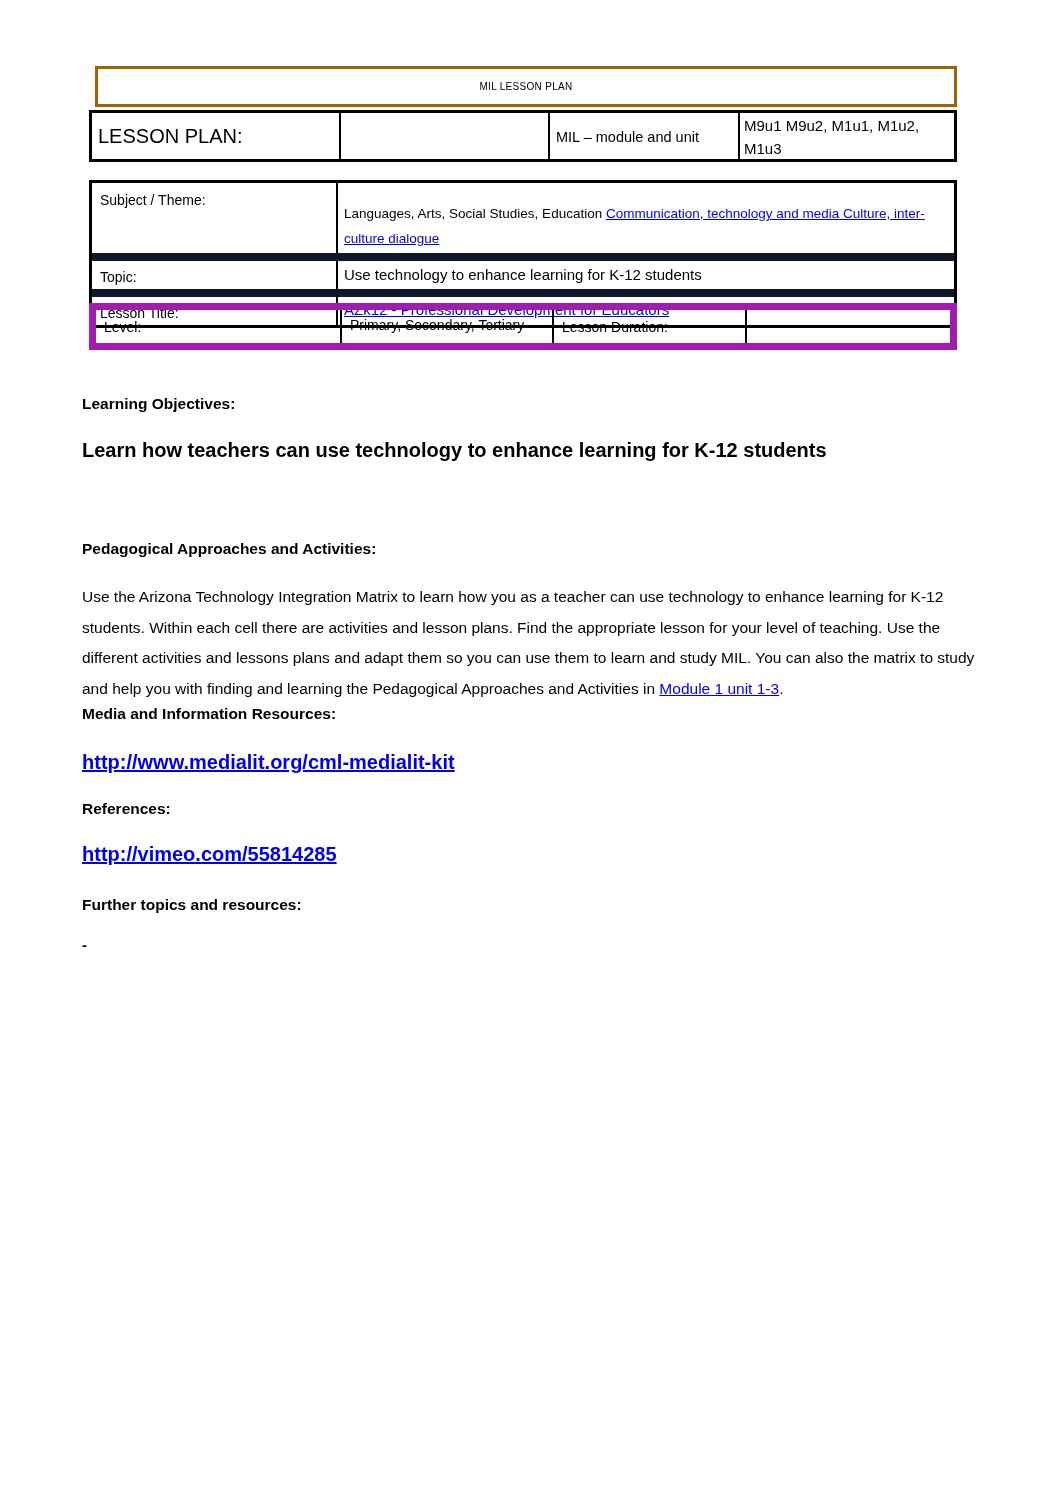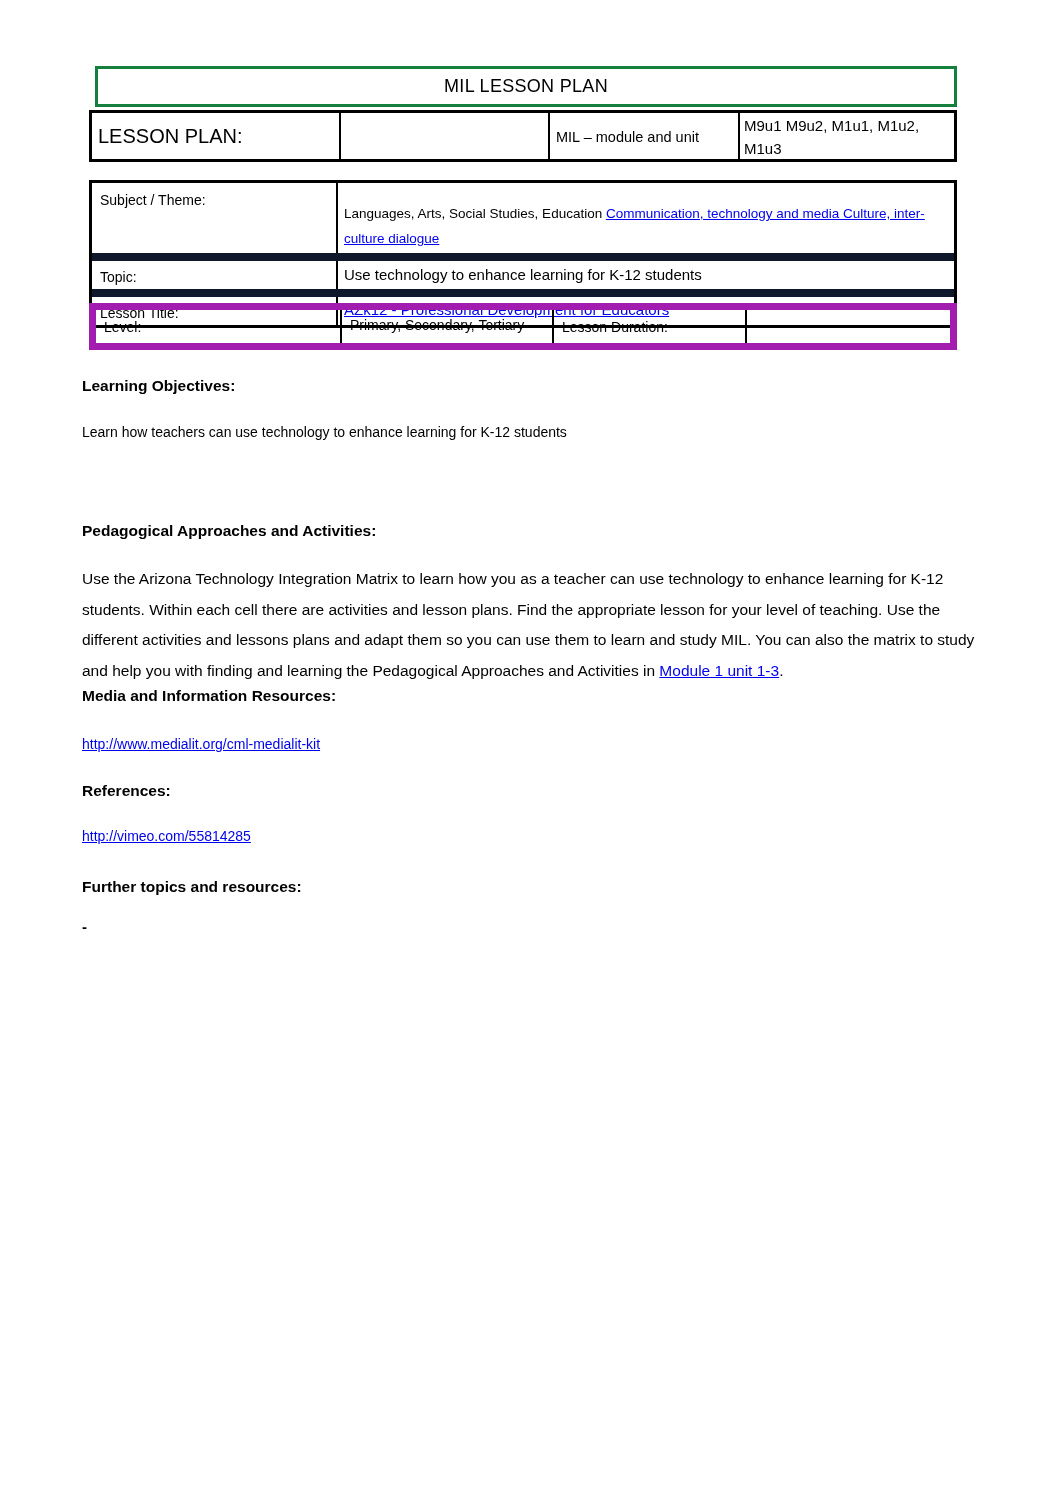--- a/index.html
+++ b/index.html
@@ -12,23 +12,23 @@
     font-family: "Liberation Sans", sans-serif;
     color: #000000;
     overflow: hidden;
   }
 
   
   .title-box {
     position: absolute;
     left: 95px; top: 66px;
     width: 862px; height: 41px;
-    border: 3px solid #15803d;
+    border: 3px solid #a16207;
     display: flex; align-items: center; justify-content: center;
-    font-size: 18px;
+    font-size: 10px;
     letter-spacing: 0.3px;
   }
   .lessonplan-box {
     position: absolute;
     left: 89px; top: 110px;
     width: 868px; height: 52px;
     border: 3px solid #000;
     display: grid;
     grid-template-columns: 249px 209px 190px auto;
   }
@@ -68,26 +68,26 @@
   }
   .level-box .cell { border-right: 2px solid #000; padding: 6px 6px 2px 8px; font-size: 14px; }
   .level-box .cell:last-child { border-right: none; }
   .level-value { font-size: 14.5px; line-height: 24px; padding-top: 3px !important; }
   .duration-label { padding-top: 9px !important; }
   .level-label { padding-top: 9px !important; }
 
   
   .body-text {
     position: absolute;
-    left: 82px; top: 376px;
+    left: 82px; top: 394px;
     width: 896px;
   }
   .heading { font-size: 15.5px; font-weight: bold; line-height: 19px; }
   .para { font-size: 15.5px; line-height: 30.5px; }
-  .single-line { font-size: 14px; line-height: 19px; }
+  .single-line { font-size: 20px; line-height: 19px; font-weight: bold; }
 
   .mt-learn { margin-top: 28px; }
   .mt-pedagogical-h { margin-top: 79px; }
   .mt-pedagogical-p { margin-top: 24px; }
   .mt-media-h { }
   .mt-media-link { margin-top: 30px; }
   .mt-references-h { margin-top: 27px; }
   .mt-references-link { margin-top: 27px; }
   .mt-further-h { margin-top: 31px; }
   .mt-dash { margin-top: 21px; }

